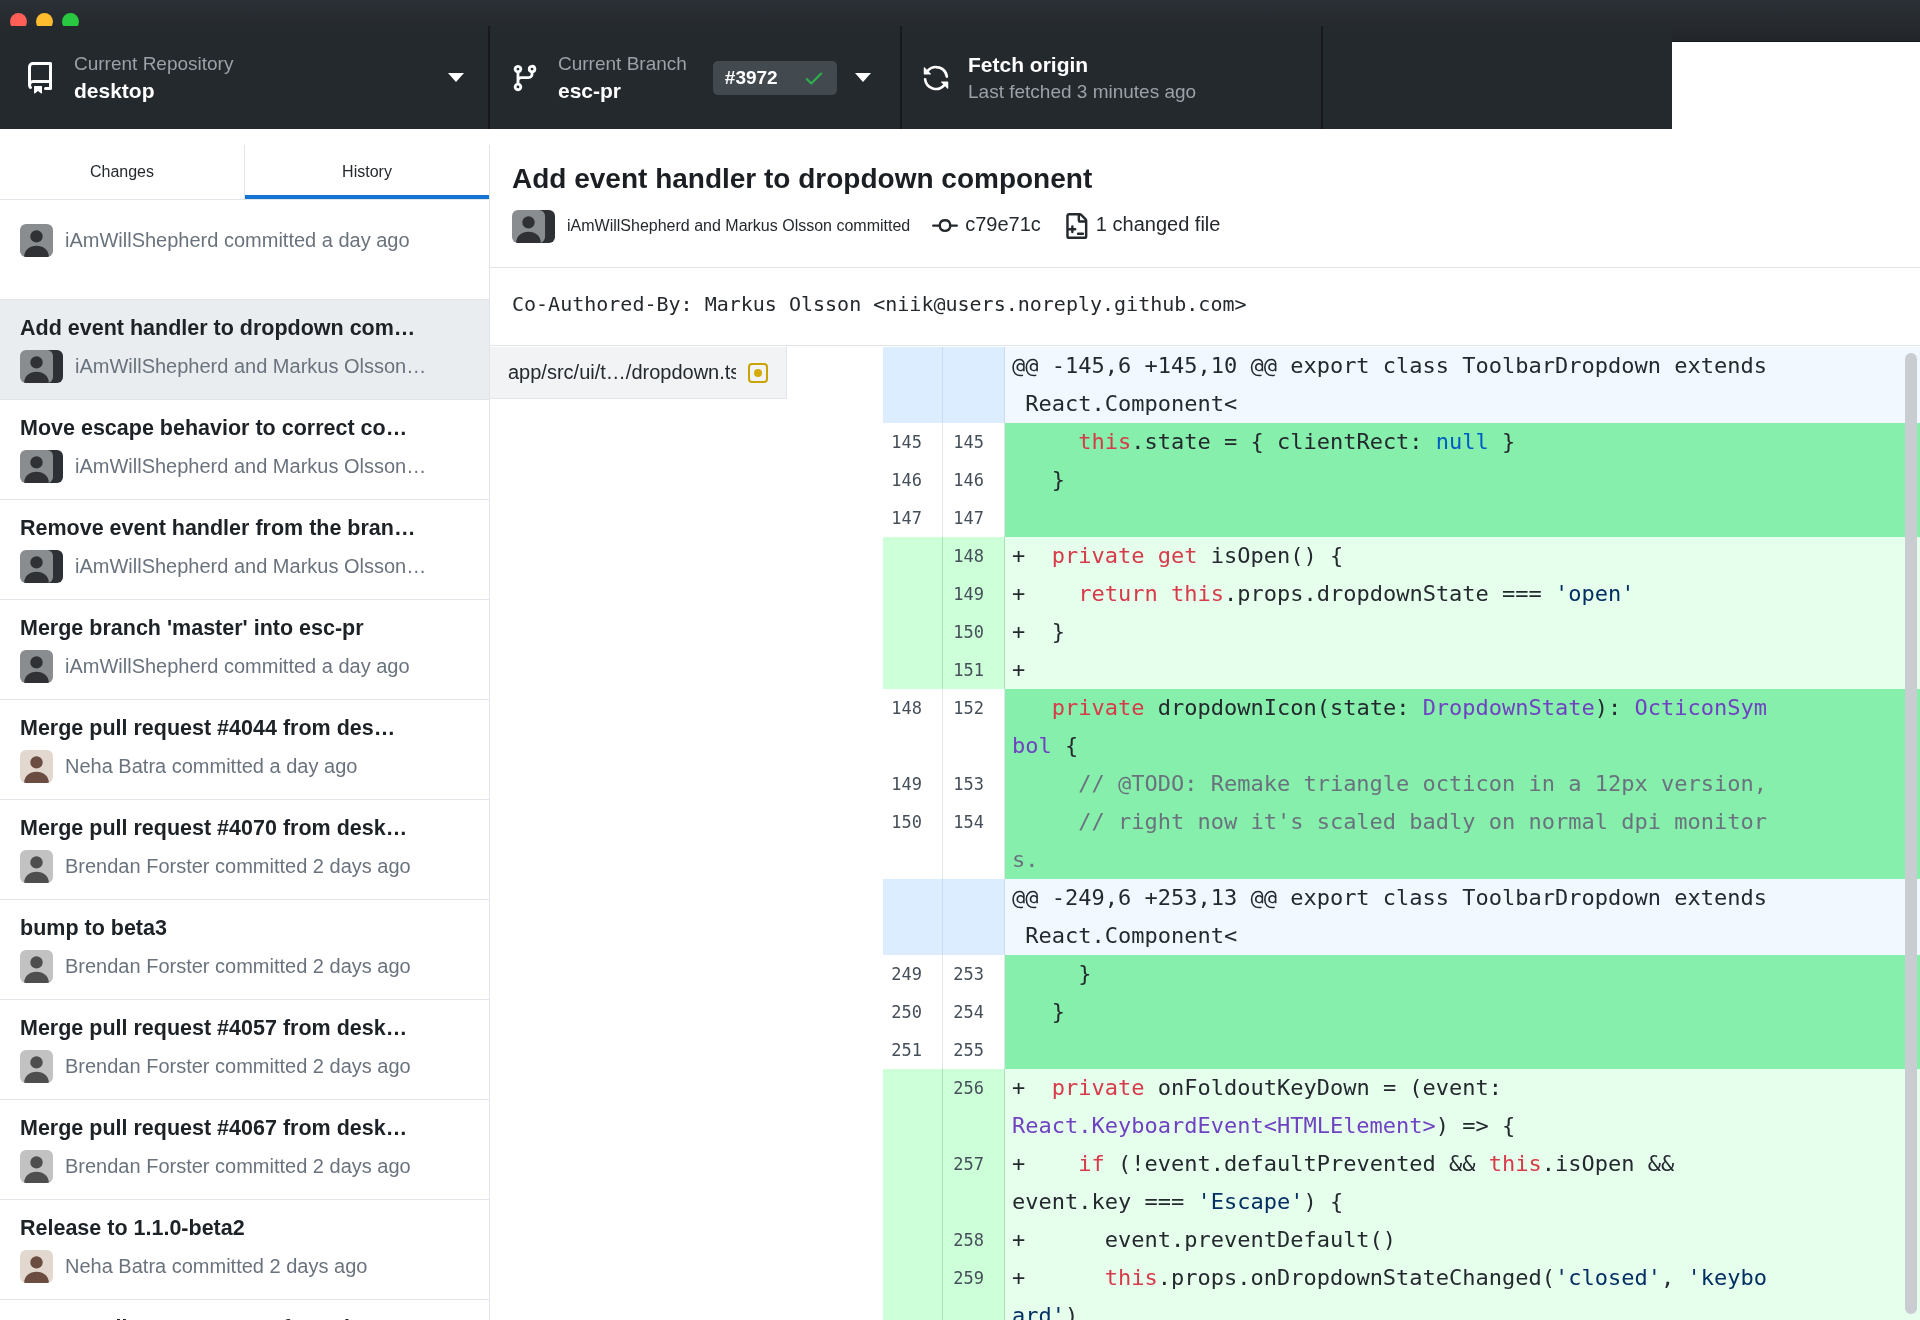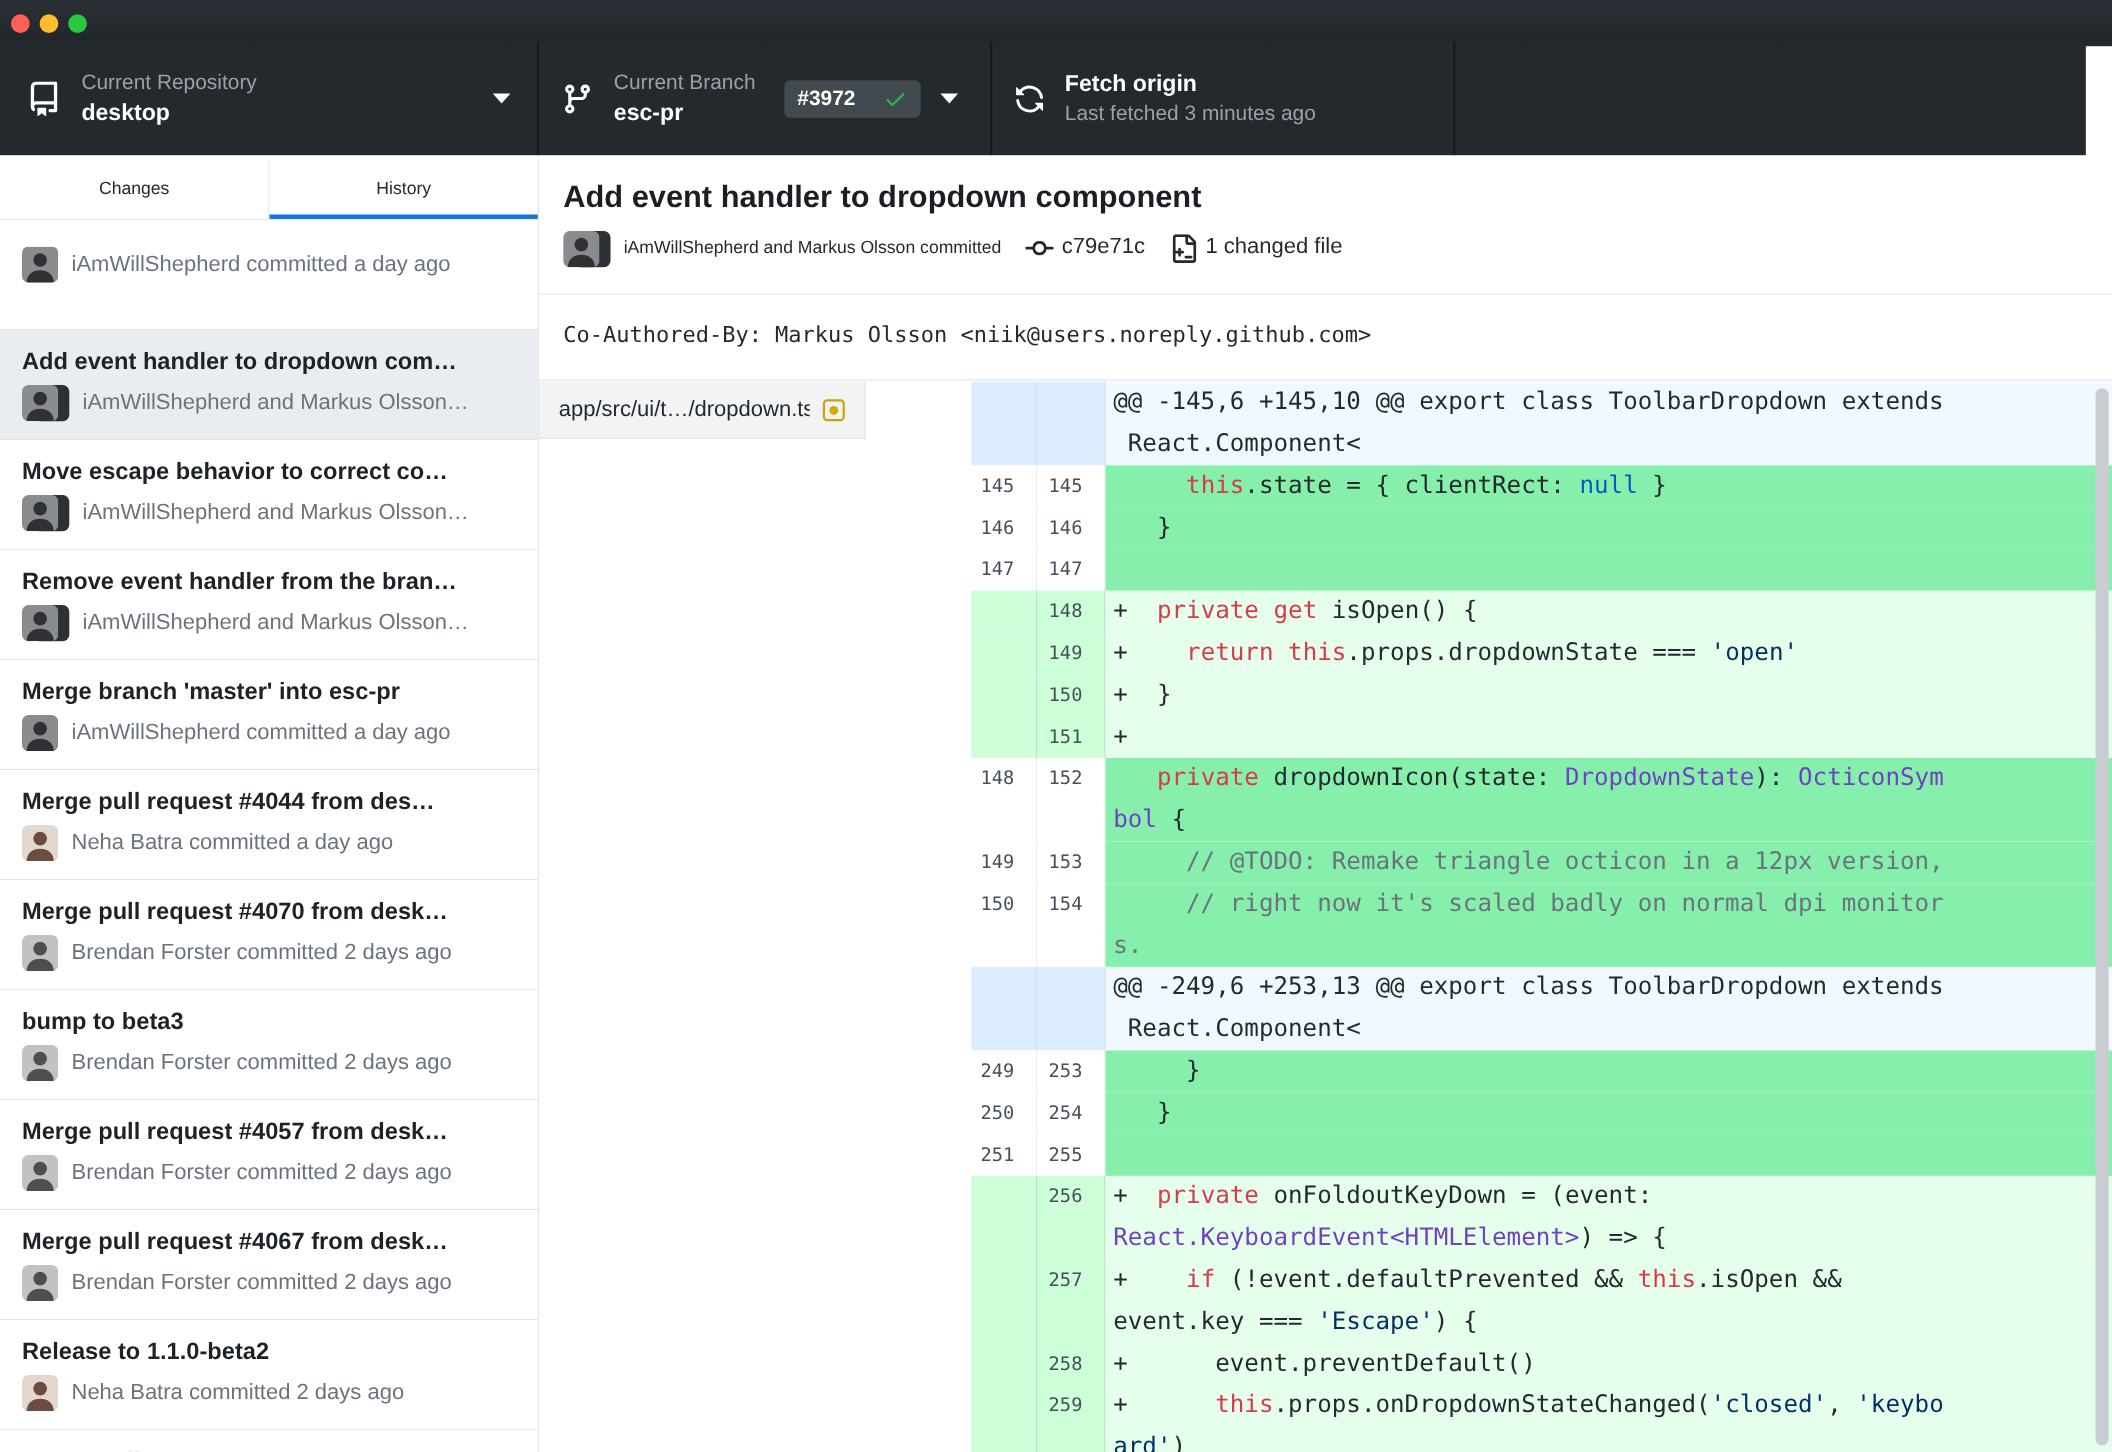--- a/index.html
+++ b/index.html
@@ -10,21 +10,21 @@
   *{margin:0;padding:0;box-sizing:border-box;}
   html,body{background:#111;}
   .stage{position:relative;width:1920px;height:1320px;overflow:hidden;background:#fff;
     font-family:"Liberation Sans",sans-serif;color:var(--plain);}
   
   .titlebar{position:absolute;left:0;top:0;width:1920px;height:42px;
     background:linear-gradient(180deg,#2b3036 0%,#22262a 100%);border-bottom:1px solid #15181b;}
   .traffic{position:absolute;top:13px;width:17px;height:17px;border-radius:50%;}
   .traffic.t0{left:10px;} .traffic.t1{left:36px;} .traffic.t2{left:62px;}
   
-  .toolbar{position:absolute;left:0;top:38px;width:1896px;height:103px;background:#24292e;display:flex;}
+  .toolbar{position:absolute;left:0;top:26px;width:1672px;height:103px;background:#24292e;display:flex;}
   .tb-section{position:relative;height:100%;border:none;border-right:2px solid #17191c;
     background:#24292e;display:flex;align-items:center;text-align:left;cursor:pointer;
     font-family:"Liberation Sans",sans-serif;}
   .tb-section.repo{width:490px;padding:0 24px;}
   .tb-section.branch{width:412px;padding:0 20px;}
   .tb-section.fetch{width:421px;padding:0 20px;}
   .tb-rest{flex:1;background:#24292e;}
   .tb-icon{flex:0 0 auto;margin-right:18px;display:flex;align-items:center;}
   .tb-texts{display:flex;flex-direction:column;gap:4px;min-width:0;}
   .tb-label{font-size:19px;color:#9aa1a8;line-height:22px;white-space:nowrap;}

